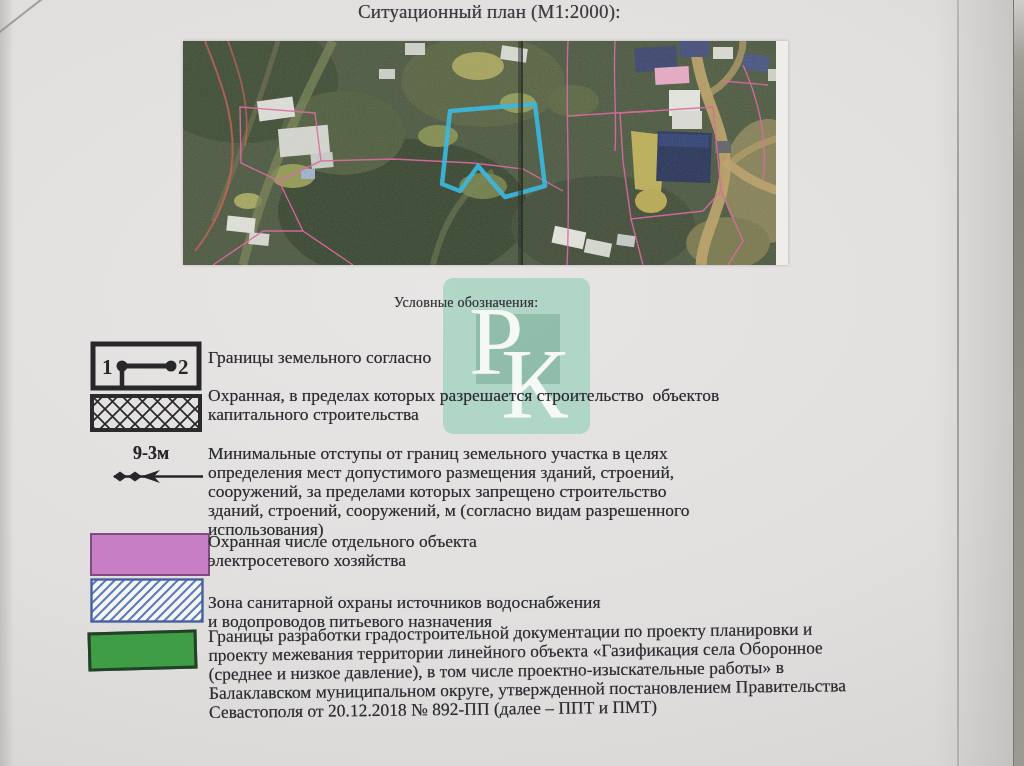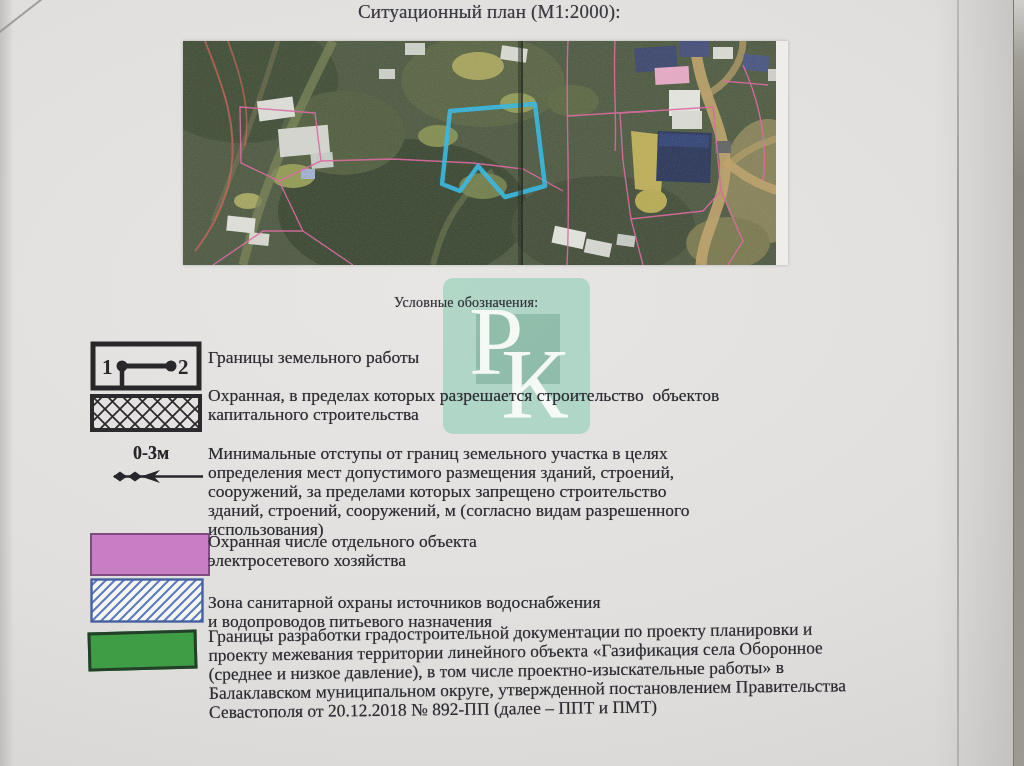--- a/index.html
+++ b/index.html
@@ -156,40 +156,40 @@
       <svg width="112" height="50" viewBox="0 0 112 50">
         <rect x="3" y="3" width="106" height="44" fill="none" stroke="#28282b" stroke-width="5"></rect>
         <text x="12" y="33" font-family="Liberation Serif, serif" font-size="21" font-weight="bold" fill="#28282b">1</text>
         <circle cx="32" cy="25" r="5.5" fill="#28282b"></circle>
         <line x1="32" y1="25" x2="81" y2="25" stroke="#28282b" stroke-width="5"></line>
         <circle cx="81" cy="25" r="5.5" fill="#28282b"></circle>
         <line x1="32" y1="25" x2="32" y2="47" stroke="#28282b" stroke-width="4.5"></line>
         <text x="88" y="33" font-family="Liberation Serif, serif" font-size="21" font-weight="bold" fill="#28282b">2</text>
       </svg>
     </div>
-    <div class="txt" style="top:7px">Границы земельного работы</div>
+    <div class="txt" style="top:7px">Границы земельного согласно</div>
   </div>
 
   <div class="row" style="top:386px">
     <div class="sym" style="left:90px;top:8px">
       <svg width="112" height="38" viewBox="0 0 112 38">
         <defs>
           <pattern id="xh" width="15" height="15" patternUnits="userSpaceOnUse">
             <path d="M0,15 L15,0 M0,0 L15,15" stroke="#2b2b2e" stroke-width="1.8" fill="none"></path>
           </pattern>
         </defs>
         <rect x="2" y="2" width="108" height="34" fill="url(#xh)" stroke="#2b2b2e" stroke-width="4"></rect>
       </svg>
     </div>
     <div class="txt" style="top:0">Охранная, в пределах которых разрешается строительство  объектов
 капитального строительства</div>
   </div>
 
   <div class="row" style="top:432px">
-    <span class="offset-label">0-3м</span>
+    <span class="offset-label">9-3м</span>
     <div class="sym" style="left:110px;top:36px">
       <svg width="96" height="17" viewBox="0 0 96 17">
         <line x1="4" y1="8.5" x2="93" y2="8.5" stroke="#26262b" stroke-width="2.6"></line>
         <polygon points="3,8.5 10,3.5 17,8.5 10,13.5" fill="#26262b"></polygon>
         <polygon points="18,8.5 25,3.5 32,8.5 25,13.5" fill="#26262b"></polygon>
         <polygon points="31,8.5 50,2 44,8.5 50,15" fill="#26262b"></polygon>
       </svg>
     </div>
     <div class="txt" style="top:12px">Минимальные отступы от границ земельного участка в целях
 определения мест допустимого размещения зданий, строений,

